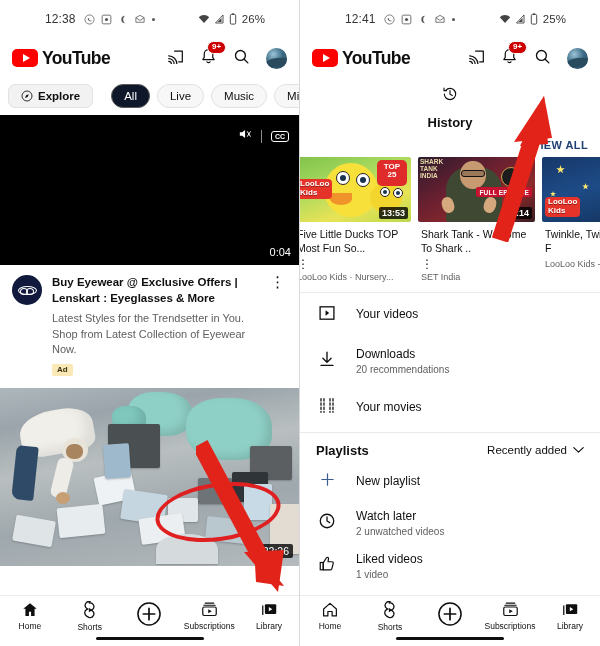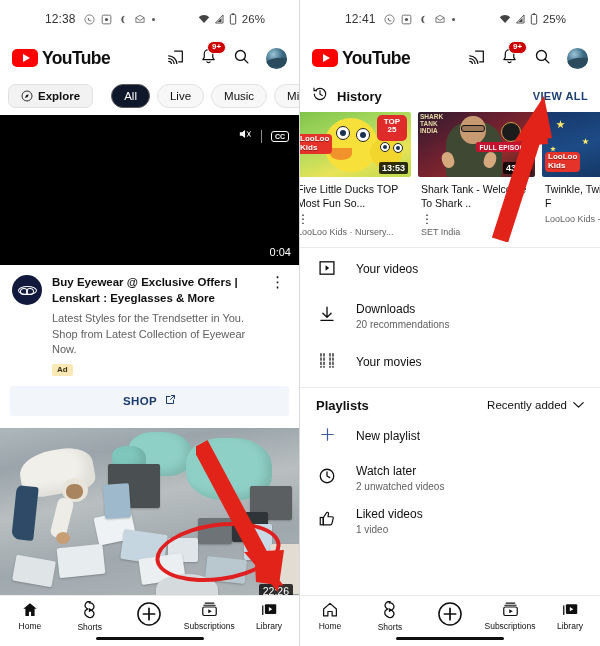--- a/index.html
+++ b/index.html
@@ -191,21 +191,21 @@
   }
   .navitem { flex:1; display:flex; flex-direction:column; align-items:center; gap:3px; }
   .navitem .lbl { font-size:8.5px; color:#0f0f0f; }
   .homebar {
     position:absolute; left:50%; transform:translateX(-50%); bottom:6px;
     width:108px; height:3px; border-radius:2px; background:#0f0f0f;
   }
 
   
   .hist-hdr {
-    display:flex; align-items:center; padding:8px 12px 6px 12px; gap:9px;
+    display:flex; align-items:center; padding:8px 12px 6px 12px; gap:9px;flex-direction:column;
   }
   .hist-title { font-size:13px; font-weight:bold; color:#0f0f0f; }
   .viewall { margin-left:auto; font-size:11px; font-weight:bold; color:#1f3f73; letter-spacing:.4px; }
 
   .hist-row { display:flex; gap:7px; padding:0 0 0 0; overflow:hidden; }
   .hcard { width:117px; flex:0 0 117px; }
   .hcard:first-child { margin-left:0px; }
   .hthumb { height:65px; position:relative; overflow:hidden; border-radius:2px; }
   .hdur {
     position:absolute; right:3px; bottom:3px; background:rgba(0,0,0,.8); color:#fff;
@@ -384,29 +384,20 @@
           <span class="g"></span>
         </div>
       <div class="ad-txt">
         <div class="ad-title">Buy Eyewear @ Exclusive Offers | Lenskart : Eyeglasses &amp; More</div>
         <div class="ad-desc">Latest Styles for the Trendsetter in You. Shop from Latest Collection of Eyewear Now.</div>
         <span class="ad-tag">Ad</span>
       </div>
       <div class="kebab">⋮</div>
     </div>
 
-    <div class="shop-bar">
-      <span class="lbl">SHOP</span>
-      <span>
-        <svg width="12" height="12" viewBox="0 0 24 24">
-            <path d="M5 5h7M5 5v14h14v-7" fill="none" stroke="#1a3a6b" stroke-width="2" stroke-linecap="round"></path>
-            <path d="M13 11l8-8M15 3h6v6" fill="none" stroke="#1a3a6b" stroke-width="2" stroke-linecap="round" stroke-linejoin="round"></path>
-          </svg>
-      </span>
-    </div>
 
     <div class="thumb2">
       <div class="junk">
         <div class="tealbag" style="left:128px;top:4px;width:64px;height:44px;"></div>
         <div class="tealbag" style="left:186px;top:10px;width:86px;height:62px;"></div>
         <div class="tealbag" style="left:112px;top:18px;width:34px;height:26px;background:#7fc7bd;"></div>
         <div class="jb" style="left:108px;top:36px;width:52px;height:44px;background:#4a4f52;"></div>
         <div class="jb" style="left:250px;top:58px;width:42px;height:34px;background:#5b5f62;"></div>
         <div class="jb" style="left:198px;top:90px;width:34px;height:26px;background:#6d7376;"></div>
         <div class="jb" style="left:232px;top:84px;width:36px;height:30px;background:#2f3438;"></div>

